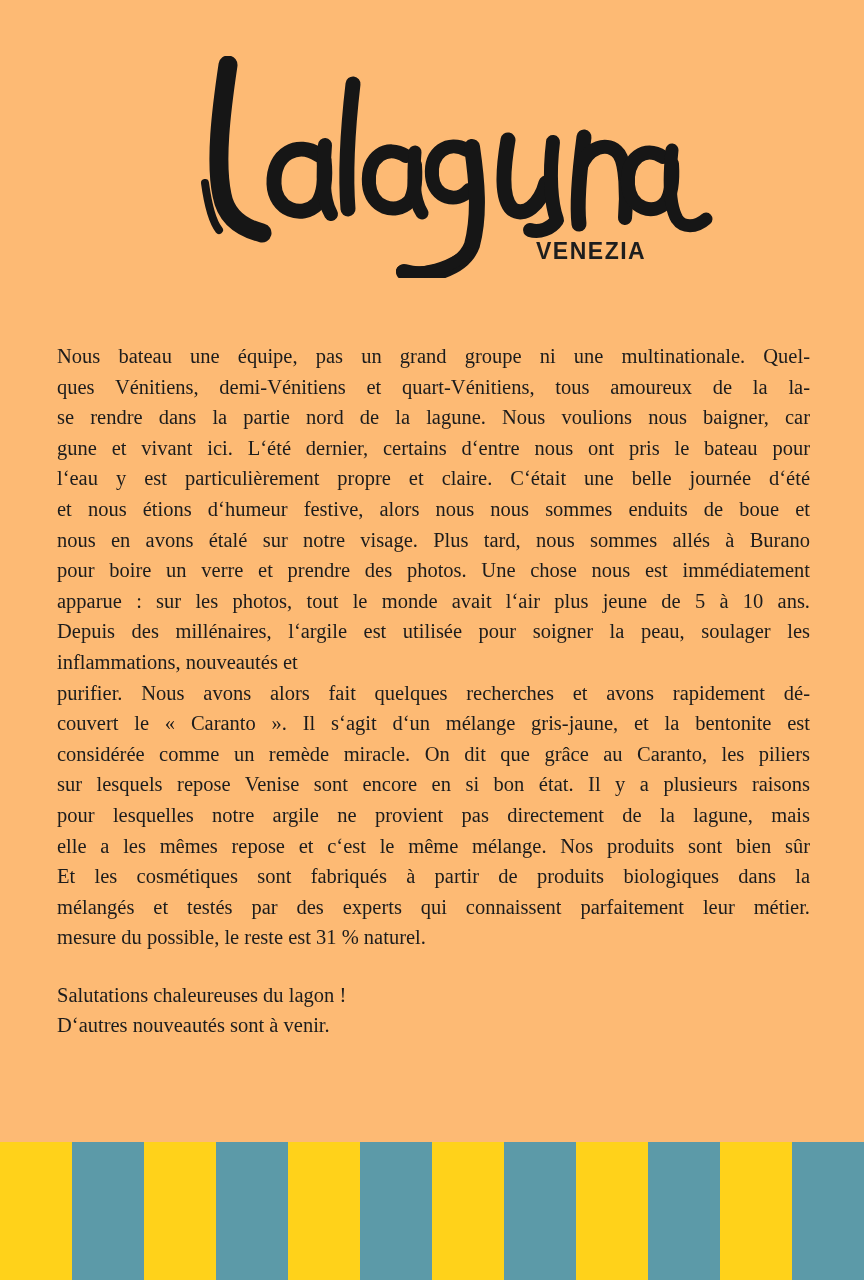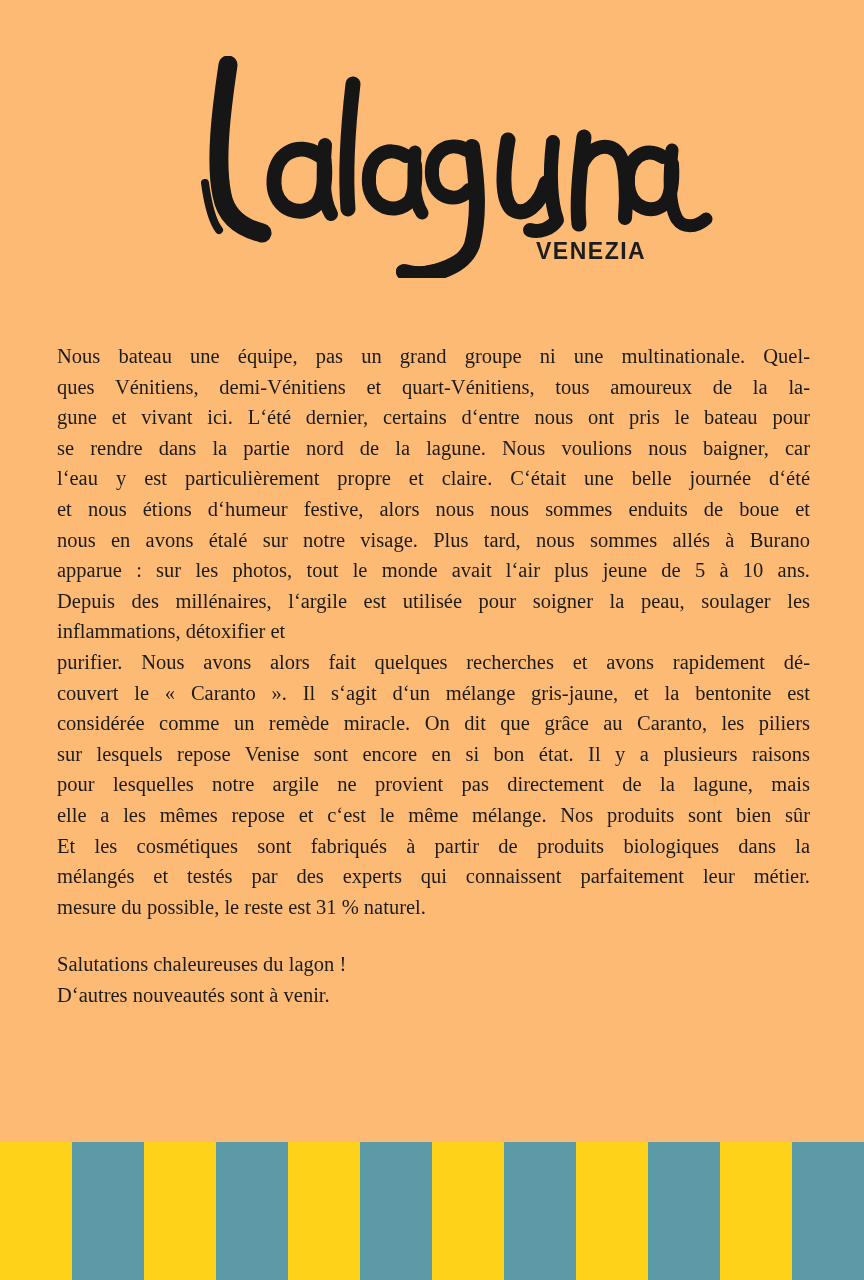--- a/index.html
+++ b/index.html
@@ -76,28 +76,29 @@
     </svg>
   </div>
 
   <div class="venezia">VENEZIA</div>
 
   <div class="body-text">
     <div id="paragraphs">
         <div class="para">
           <div class="line">Nous bateau une équipe, pas un grand groupe ni une multinationale. Quel-</div>
           <div class="line">ques Vénitiens, demi-Vénitiens et quart-Vénitiens, tous amoureux de la la-</div>
+          <div class="line">se rendre dans la partie nord de la lagune. Nous voulions nous baigner, car</div>
           <div class="line">gune et vivant ici. L‘été dernier, certains d‘entre nous ont pris le bateau pour</div>
-          <div class="line">se rendre dans la partie nord de la lagune. Nous voulions nous baigner, car</div>
           <div class="line">l‘eau y est particulièrement propre et claire. C‘était une belle journée d‘été</div>
           <div class="line">et nous étions d‘humeur festive, alors nous nous sommes enduits de boue et</div>
           <div class="line">nous en avons étalé sur notre visage. Plus tard, nous sommes allés à Burano</div>
+          <div class="line">pour boire un verre et prendre des photos. Une chose nous est immédiatement</div>
           <div class="line">apparue : sur les photos, tout le monde avait l‘air plus jeune de 5 à 10 ans.</div>
           <div class="line">Depuis des millénaires, l‘argile est utilisée pour soigner la peau, soulager les</div>
-          <div class="line para-end">inflammations, détoxifier et</div>
+          <div class="line para-end">inflammations, nouveautés et</div>
         </div>
         <div class="para">
           <div class="line">purifier. Nous avons alors fait quelques recherches et avons rapidement dé-</div>
           <div class="line">couvert le « Caranto ». Il s‘agit d‘un mélange gris-jaune, et la bentonite est</div>
           <div class="line">considérée comme un remède miracle. On dit que grâce au Caranto, les piliers</div>
           <div class="line">sur lesquels repose Venise sont encore en si bon état. Il y a plusieurs raisons</div>
           <div class="line">pour lesquelles notre argile ne provient pas directement de la lagune, mais</div>
           <div class="line">elle a les mêmes repose et c‘est le même mélange. Nos produits sont bien sûr</div>
           <div class="line">Et les cosmétiques sont fabriqués à partir de produits biologiques dans la</div>
           <div class="line">mélangés et testés par des experts qui connaissent parfaitement leur métier.</div>

